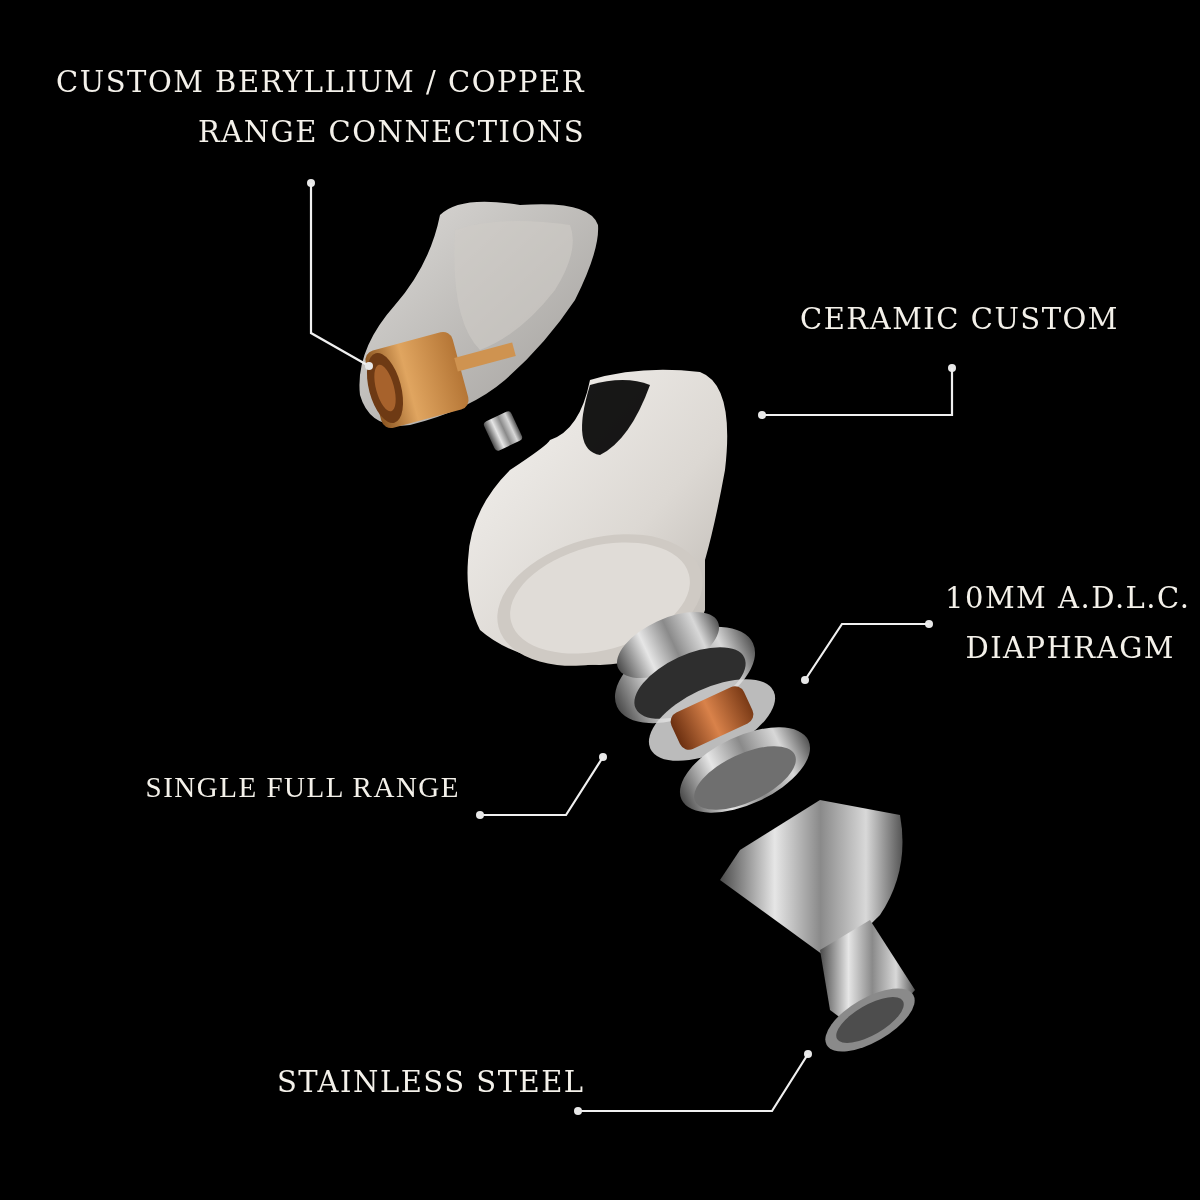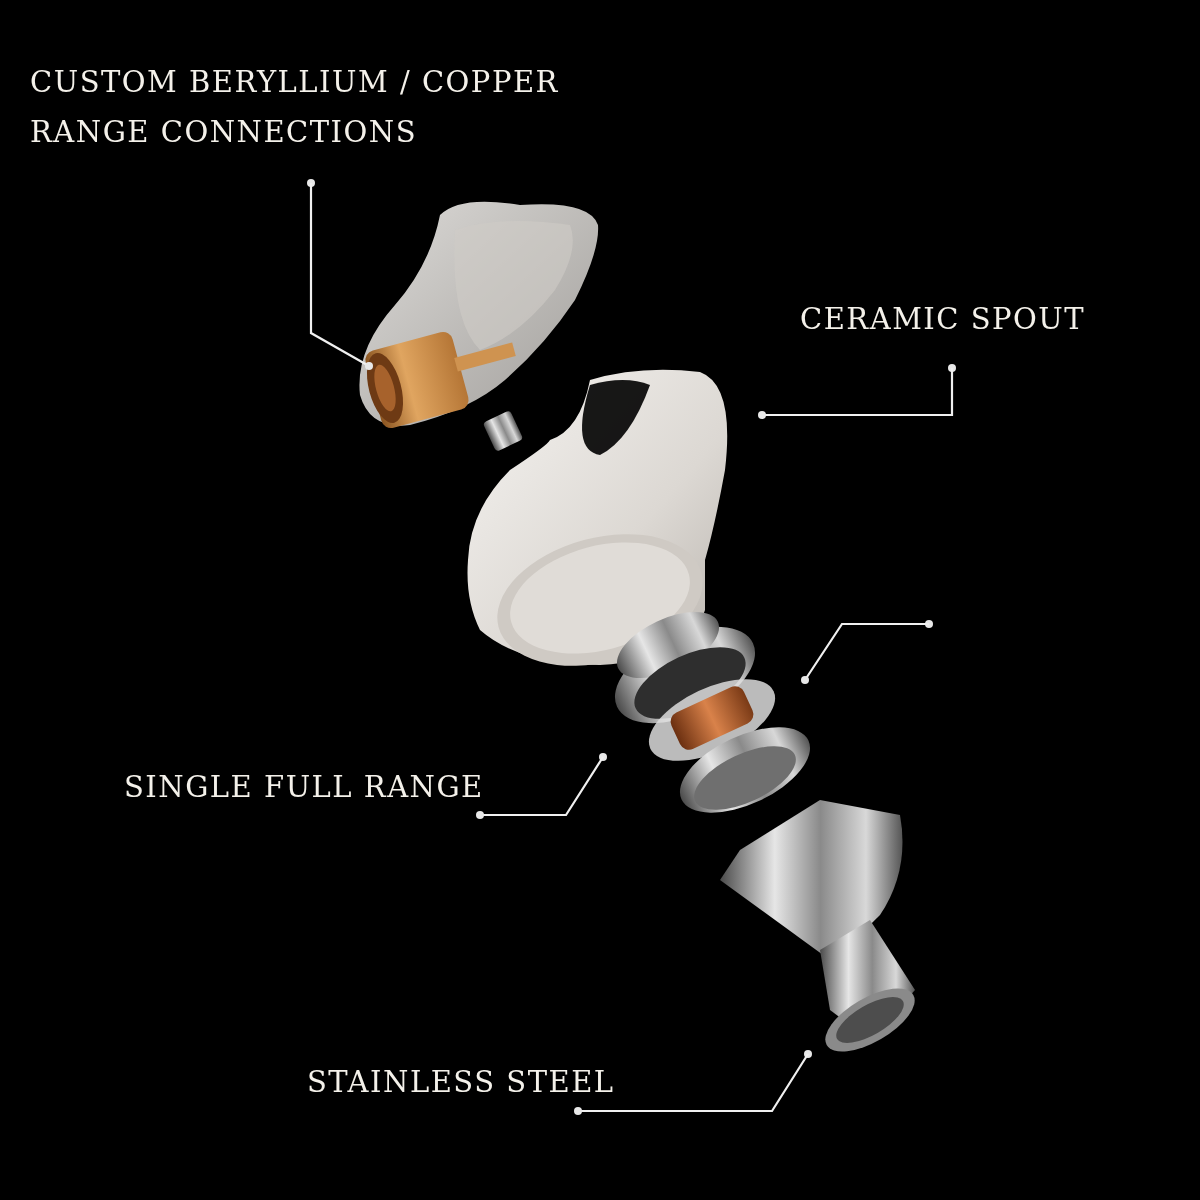--- a/index.html
+++ b/index.html
@@ -1,18 +1,18 @@
 <!DOCTYPE html>
 <html><head>
 <meta charset="utf-8">
 <style>
   html, body { margin:0; padding:0; background:#000; }
   body { width:1200px; height:1200px; position:relative; overflow:hidden;
          font-family:"DejaVu Serif","Liberation Serif",serif; color:#f4f1ea; }
-  .label { position:absolute; text-align:left; letter-spacing:1.5px; font-size:29px; line-height:50px; white-space:nowrap; }
+  .label { position:absolute; text-align:right; letter-spacing:1.5px; font-size:29px; line-height:50px; white-space:nowrap; }
   .label span { display:block; }
   svg.canvas { position:absolute; left:0; top:0; }
   .dot { fill:#e8e8e8; }
   .line { stroke:#f0f0f0; stroke-width:2.2; fill:none; }
 </style>
 </head>
 <body>
 
 <svg class="canvas" width="1200" height="1200" viewBox="0 0 1200 1200">
   <defs>
@@ -113,22 +113,24 @@
     <polyline class="line" points="808,1054 772,1111 578,1111"></polyline>
     <circle class="dot" cx="578" cy="1111" r="4"></circle>
   </g>
 </svg>
 
 <div class="label" style="left:30px; top:57px; width:555px;">
   <span>CUSTOM BERYLLIUM / COPPER</span>
   <span>RANGE CONNECTIONS</span>
 </div>
 <div class="label" style="left:800px; top:294px; width:305px;">
-  <span>CERAMIC SPOUT</span>
+  <span>CERAMIC CUSTOM</span>
 </div>
 <div class="label" style="left:945px; top:573px; width:230px;">
+  <span>10MM A.D.L.C.</span>
+  <span>DIAPHRAGM</span>
 </div>
-<div class="label" style="left:124px; top:762px; width:320px;">
+<div class="label" style="left:140px; top:762px; width:320px;font-family:Liberation Serif, serif;">
   <span>SINGLE FULL RANGE</span>
 </div>
-<div class="label" style="left:307px; top:1057px; width:260px;">
+<div class="label" style="left:277px; top:1057px; width:260px;">
   <span>STAINLESS STEEL</span>
 </div>
 
 </body></html>

